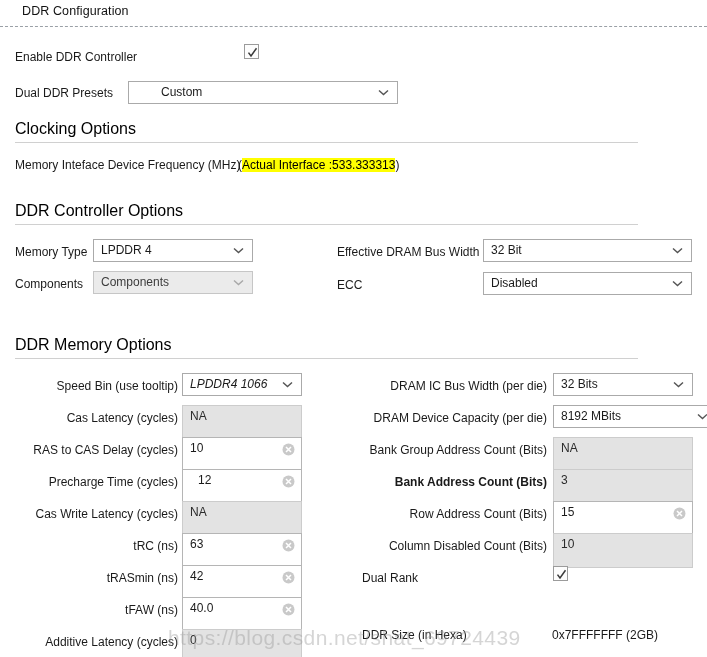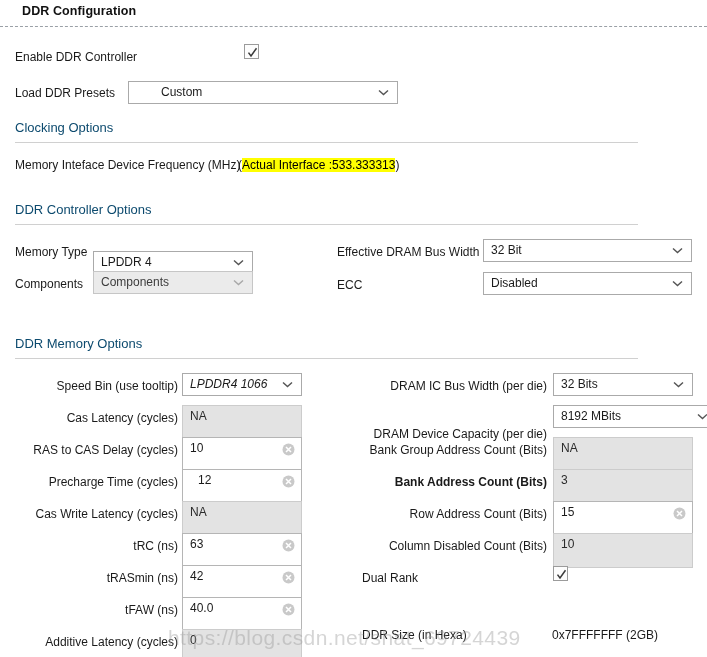--- a/index.html
+++ b/index.html
@@ -17,21 +17,21 @@
     color: #1a1a1a;
     -webkit-font-smoothing: antialiased;
   }
 
   
   .panel-title {
     position: absolute;
     left: 22px;
     top: 4px;
     font-size: 12.5px;
-    font-weight: bold;
+    font-weight: normal;
     color: #111111;
     letter-spacing: 0.1px;
   }
   .dashed-rule {
     position: absolute;
     left: 0;
     top: 26px;
     width: 707px;
     height: 0;
     border-top: 1px dashed #9aa0a6;
@@ -43,22 +43,22 @@
     font-size: 12px;
     color: #1a1a1a;
     white-space: nowrap;
     line-height: 14px;
   }
   .lbl.right {
     text-align: right;
   }
   .section-title {
     position: absolute;
-    font-size: 13px;
-    color: #0c4a6e;
+    font-size: 16px;
+    color: #000000;
     white-space: nowrap;
   }
   .section-rule {
     position: absolute;
     height: 0;
     border-top: 1px solid #d0d0d0;
   }
 
   
   .chk {
@@ -169,21 +169,21 @@
 
 <div class="lbl" style="left:15px; top:50px;">Enable DDR Controller</div>
 <div class="chk" style="left:244px; top:44px;">
   <span>
     <svg width="13" height="13" viewBox="0 0 13 13">
         <path d="M2.5 6.6 L5 10 L10.5 2.2" fill="none" stroke="#3a3a3a" stroke-width="1.5"></path>
       </svg>
   </span>
 </div>
 
-<div class="lbl" style="left:15px; top:86px;">Load DDR Presets</div>
+<div class="lbl" style="left:15px; top:86px;">Dual DDR Presets</div>
 <div class="sel" style="left:128px; top:81px; width:270px;padding-left:32px;">
   <span>Custom</span>
   <span class="chev">
     <svg width="11" height="7" viewBox="0 0 11 7">
         <path d="M1 1.4 L5.5 5.6 L10 1.4" fill="none" stroke="#555" stroke-width="1.4"></path>
       </svg>
   </span>
 </div>
 
 <div class="section-title" style="left:15px; top:120px;">Clocking Options</div>
@@ -191,21 +191,21 @@
 
 <div class="lbl" style="left:15px; top:158px;">Memory Inteface Device Frequency (MHz)</div>
 <div class="lbl" style="left:238px; top:158px;">
   <span>(</span><span class="hl">Actual Interface :533.333313</span><span>)</span>
 </div>
 
 <div class="section-title" style="left:15px; top:202px;">DDR Controller Options</div>
 <div class="section-rule" style="left:15px; top:224px; width:623px;"></div>
 
 <div class="lbl" style="left:15px; top:245px;">Memory Type</div>
-<div class="sel" style="left:93px; top:239px; width:160px;margin-top:12px;">
+<div class="sel" style="left:93px; top:239px; width:160px;">
   <span>LPDDR 4</span>
   <span class="chev">
     <svg width="11" height="7" viewBox="0 0 11 7">
         <path d="M1 1.4 L5.5 5.6 L10 1.4" fill="none" stroke="#555" stroke-width="1.4"></path>
       </svg>
   </span>
 </div>
 
 <div class="lbl" style="left:15px; top:277px;">Components</div>
 <div class="sel disabled" style="left:93px; top:271px; width:160px;">
@@ -279,21 +279,21 @@
     <div class="lbl right" style="left: 15px; top: 635px; width: 163px;">Additive Latency (cycles)</div>
     <div class="inp readonly" style="left: 182px; top: 629px; width: 120px;"><span>0</span></div>
   </div>
 <div id="right-col">
     <div class="lbl right" style="left: 362px; top: 379px; width: 185px;">DRAM IC Bus Width (per die)</div>
     <div class="sel" style="left: 553px; top: 373px; width: 140px;"><span>32 Bits</span><span class="chev">
         <svg width="11" height="7" viewBox="0 0 11 7">
           <path d="M1 1.4 L5.5 5.6 L10 1.4" fill="none" stroke="#555" stroke-width="1.4"></path>
         </svg>
       </span></div>
-    <div class="lbl right" style="left: 362px; top: 411px; width: 185px; margin-top: 16px;">DRAM Device Capacity (per die)</div>
+    <div class="lbl right" style="left: 362px; top: 411px; width: 185px;">DRAM Device Capacity (per die)</div>
     <div class="sel" style="left: 553px; top: 405px; width: 164px;"><span>8192 MBits</span><span class="chev">
         <svg width="11" height="7" viewBox="0 0 11 7">
           <path d="M1 1.4 L5.5 5.6 L10 1.4" fill="none" stroke="#555" stroke-width="1.4"></path>
         </svg>
       </span></div>
     <div class="lbl right" style="left: 362px; top: 443px; width: 185px;">Bank Group Address Count (Bits)</div>
     <div class="inp readonly" style="left: 553px; top: 437px; width: 140px;"><span>NA</span></div>
     <div class="lbl right" style="left: 362px; top: 475px; width: 185px; font-weight: bold;">Bank Address Count (Bits)</div>
     <div class="inp readonly" style="left: 553px; top: 469px; width: 140px;"><span>3</span></div>
     <div class="lbl right" style="left: 362px; top: 507px; width: 185px;">Row Address Count (Bits)</div>

